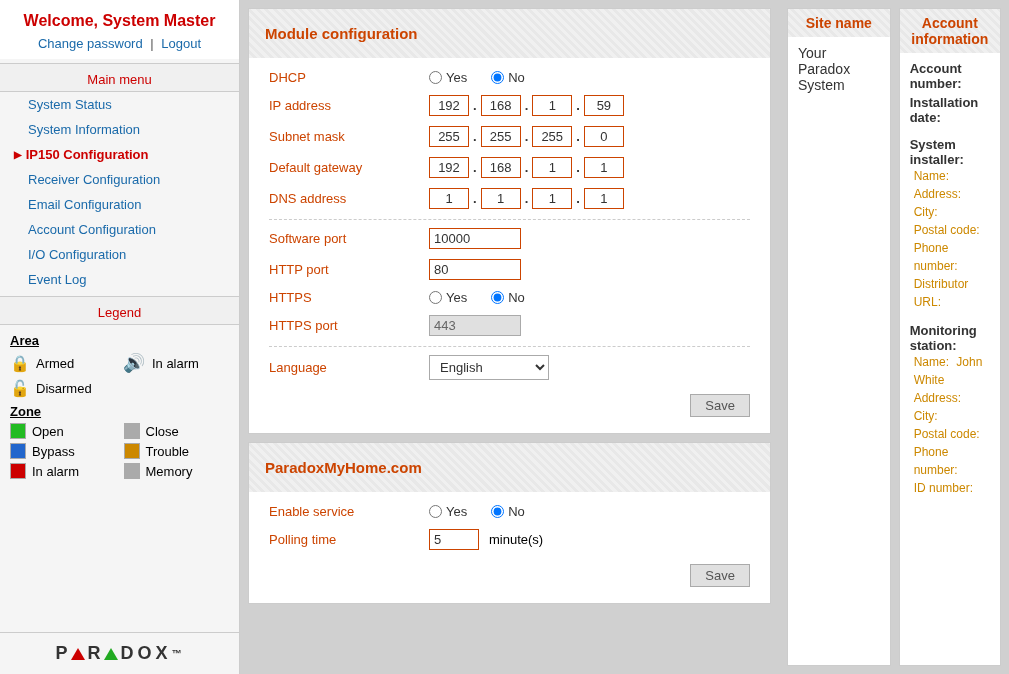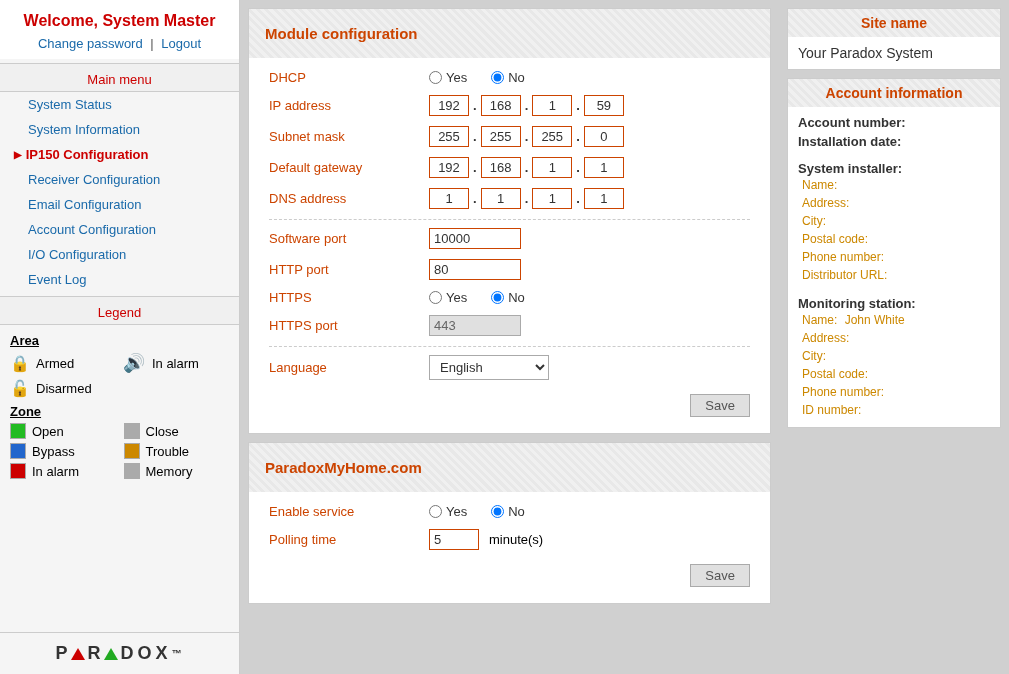--- a/index.html
+++ b/index.html
@@ -266,21 +266,21 @@
       justify-content: flex-end;
       padding: 4px 0;
     }
 
     
     #right-sidebar {
       width: 230px;
       min-width: 230px;
       padding: 8px;
       display: flex;
-      flex-direction: column;
+      flex-direction: row;
       gap: 8px;
     }
     .info-panel {
       background: #fff;
       border: 1px solid #ccc;
     }
     .info-panel-header {
       background: repeating-linear-gradient(
         45deg,
         #f0f0f0,

